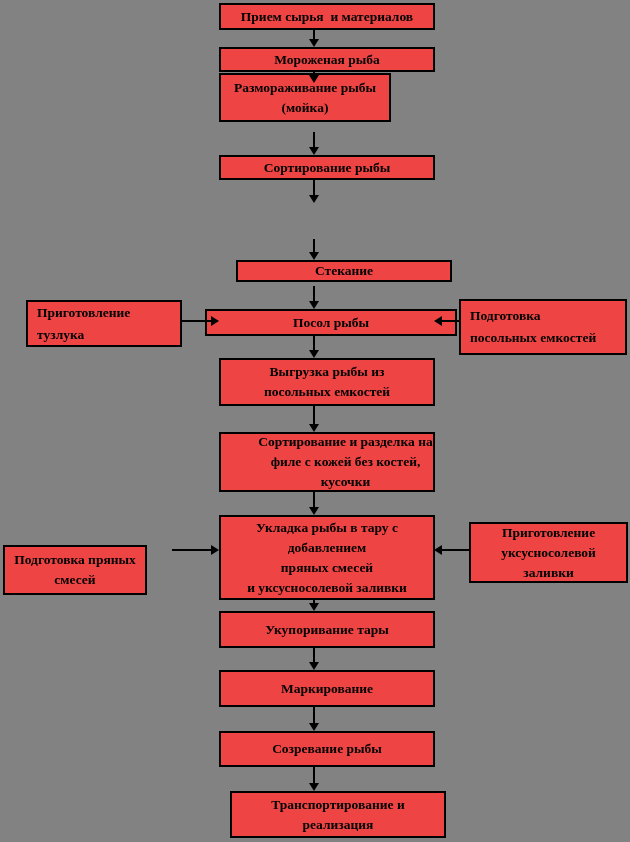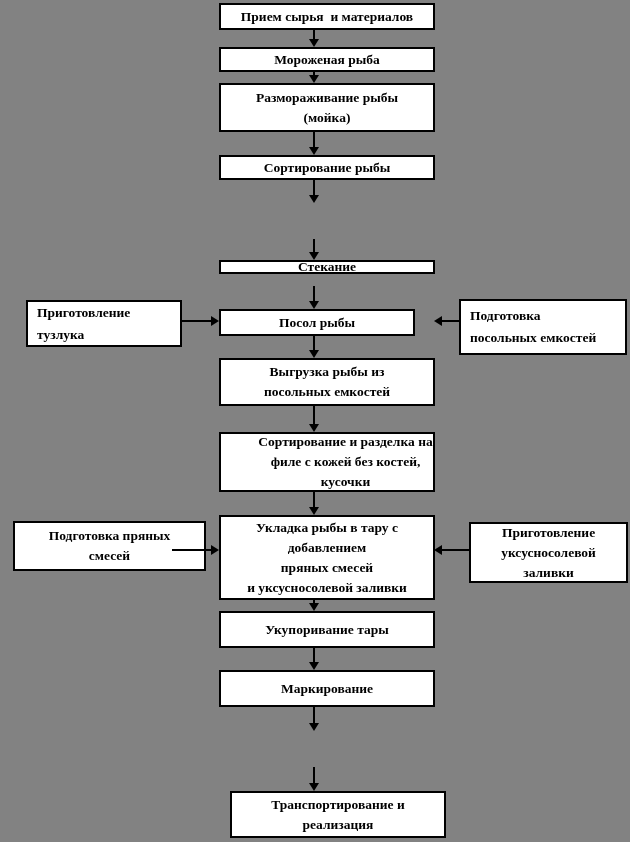--- a/index.html
+++ b/index.html
@@ -7,57 +7,57 @@
     position: relative;
     width: 630px;
     height: 842px;
     background: #828282;
     overflow: hidden;
     font-family: "Liberation Serif", "DejaVu Serif", serif;
   }
   .box {
     position: absolute;
     box-sizing: border-box;
-    background: #ffffff;
+    background: #ef4444;
     border: 2px solid #000000;
     color: #000000;
     font-weight: bold;
     font-size: 13.5px;
     line-height: 20px;
     display: flex;
     align-items: center;
     justify-content: center;
     text-align: center;
     white-space: pre-wrap;
   }
   .align-left {
     justify-content: flex-start;
     text-align: left;
     padding-left: 9px;
     line-height: 22px;
   }
   
   .m0  { left:219px; top:3px;   width:216px; height:27px; }
   .m1  { left:219px; top:47px;  width:216px; height:25px; }
-  .m2  { left:219px; top:83px;  width:216px; height:49px;font-family:Liberation Serif, serif; }
+  .m2  { left:219px; top:73px;  width:172px; height:49px;font-family:Liberation Serif, serif; }
   .m3  { left:219px; top:155px; width:216px; height:25px; }
   .m4  { left:219px; top:203px; width:216px; height:36px; }
-  .m5  { left:219px; top:260px; width:216px; height:14px; }
-  .m6  { left:219px; top:309px; width:196px; height:27px; }
+  .m5  { left:236px; top:260px; width:216px; height:22px; }
+  .m6  { left:205px; top:309px; width:252px; height:27px; }
   .m7  { left:219px; top:358px; width:216px; height:48px; }
   .m8  { left:219px; top:432px; width:216px; height:60px;padding-left:37px; }
   .m9  { left:219px; top:515px; width:216px; height:85px; }
   .m10 { left:219px; top:611px; width:216px; height:37px; }
   .m11 { left:219px; top:670px; width:216px; height:37px;text-align:right; }
   .m12 { left:219px; top:731px; width:216px; height:36px; }
   .m13 { left:205px; top:791px; width:216px; height:47px;margin-left:25px; }
   
   .s0 { left:26px;  top:300px; width:156px; height:47px; }
   .s1 { left:459px; top:299px; width:168px; height:56px; }
-  .s2 { left:3px;   top:521px; width:193px; height:50px;margin-left:10px; }
+  .s2 { left:3px;   top:545px; width:144px; height:50px; }
   .s3 { left:469px; top:522px; width:159px; height:61px; }
   
   .varrow { position:absolute; left:313px; width:2px; background:#000; }
   .varrow::after {
     content:""; position:absolute; left:-4px; bottom:-8px; width:0; height:0;
     border-left:5px solid transparent; border-right:5px solid transparent;
     border-top:8px solid #000;
   }
   .va1  { top:30px;  height:9px;  }
   .va2  { top:72px;  height:3px;  }
@@ -106,20 +106,21 @@
 посольных емкостей</div>
   <div class="box m8">Сортирование и разделка на
 филе с кожей без костей,
 кусочки</div>
   <div class="box m9">Укладка рыбы в тару с
 добавлением
 пряных смесей
 и уксусносолевой заливки</div>
   <div class="box m10">Укупоривание тары</div>
   <div class="box m11">Маркирование</div>
+  <div class="box m12">Созревание рыбы</div>
   <div class="box m13">Транспортирование и
 реализация</div>
 
   <div class="box s0 align-left">Приготовление
 тузлука</div>
   <div class="box s1 align-left">Подготовка
 посольных емкостей</div>
   <div class="box s2">Подготовка пряных
 смесей</div>
   <div class="box s3">Приготовление

